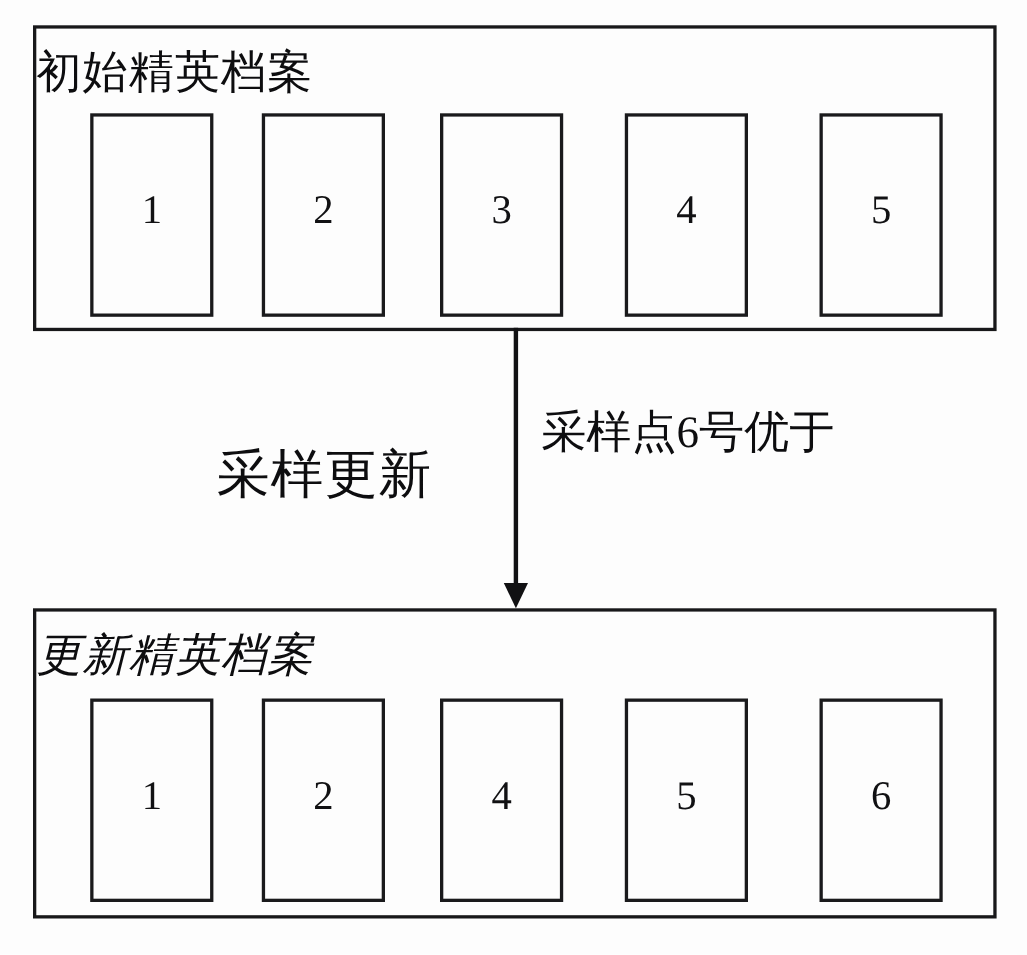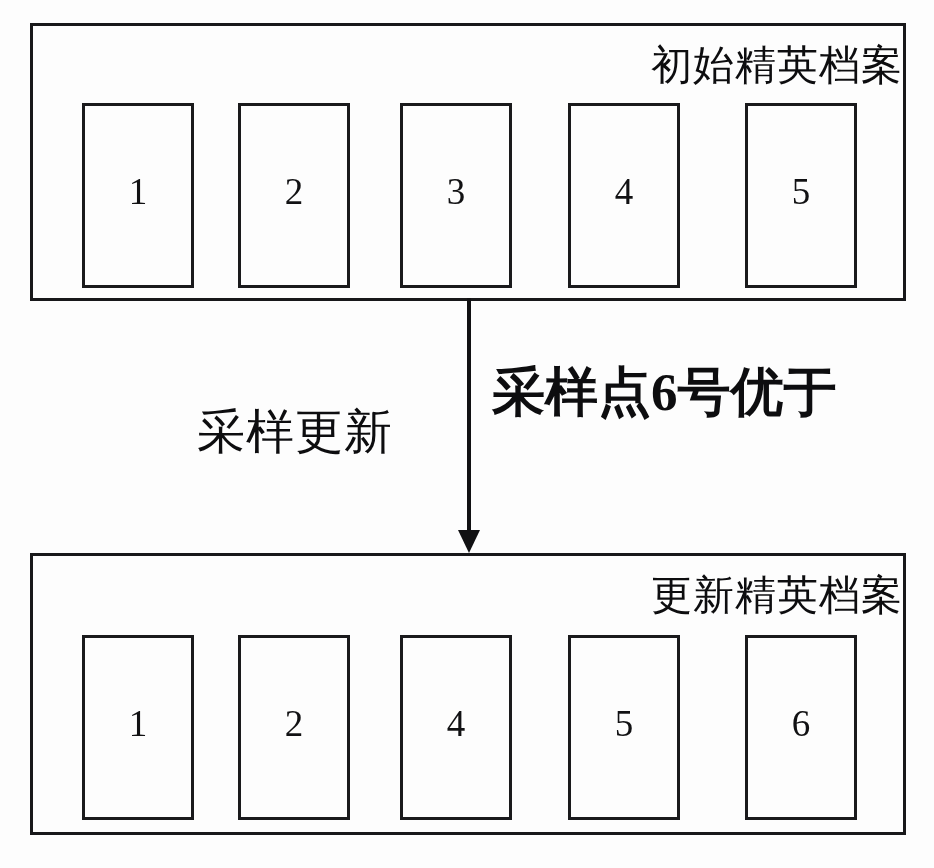--- a/index.html
+++ b/index.html
@@ -35,29 +35,29 @@
     left: 30px;
     top: 553px;
     width: 876px;
     height: 282px;
   }
 
   .panel-title {
     position: absolute;
     left: 0;
     width: 100%;
-    text-align: right;
+    text-align: left;
     font-size: 41px;
     line-height: 46px;
     color: #0d0d0f;
     letter-spacing: 1px;
     white-space: nowrap;
   }
   #panel-initial .panel-title { top: 16px; }
-  #panel-updated .panel-title { top: 16px; }
+  #panel-updated .panel-title { top: 16px; font-style: italic; }
 
   
   .slot-row {
     position: absolute;
     left: 0;
     top: 0;
     width: 100%;
     height: 100%;
   }
   .slot {
@@ -125,24 +125,23 @@
   #annotation-left {
     left: 197px;
     top: 408px;
     font-size: 48px;
     line-height: 48px;
     letter-spacing: 1px;
   }
   #annotation-right {
     left: 492px;
     top: 366px;
-    font-size: 53px;
+    font-size: 41px;
     line-height: 53px;
     letter-spacing: 0px;
-    font-weight: bold;
   }
   #annotation-right .annotation-line {
     display: block;
   }
 </style>
 </head>
 <body>
 
 <div id="canvas">
 

